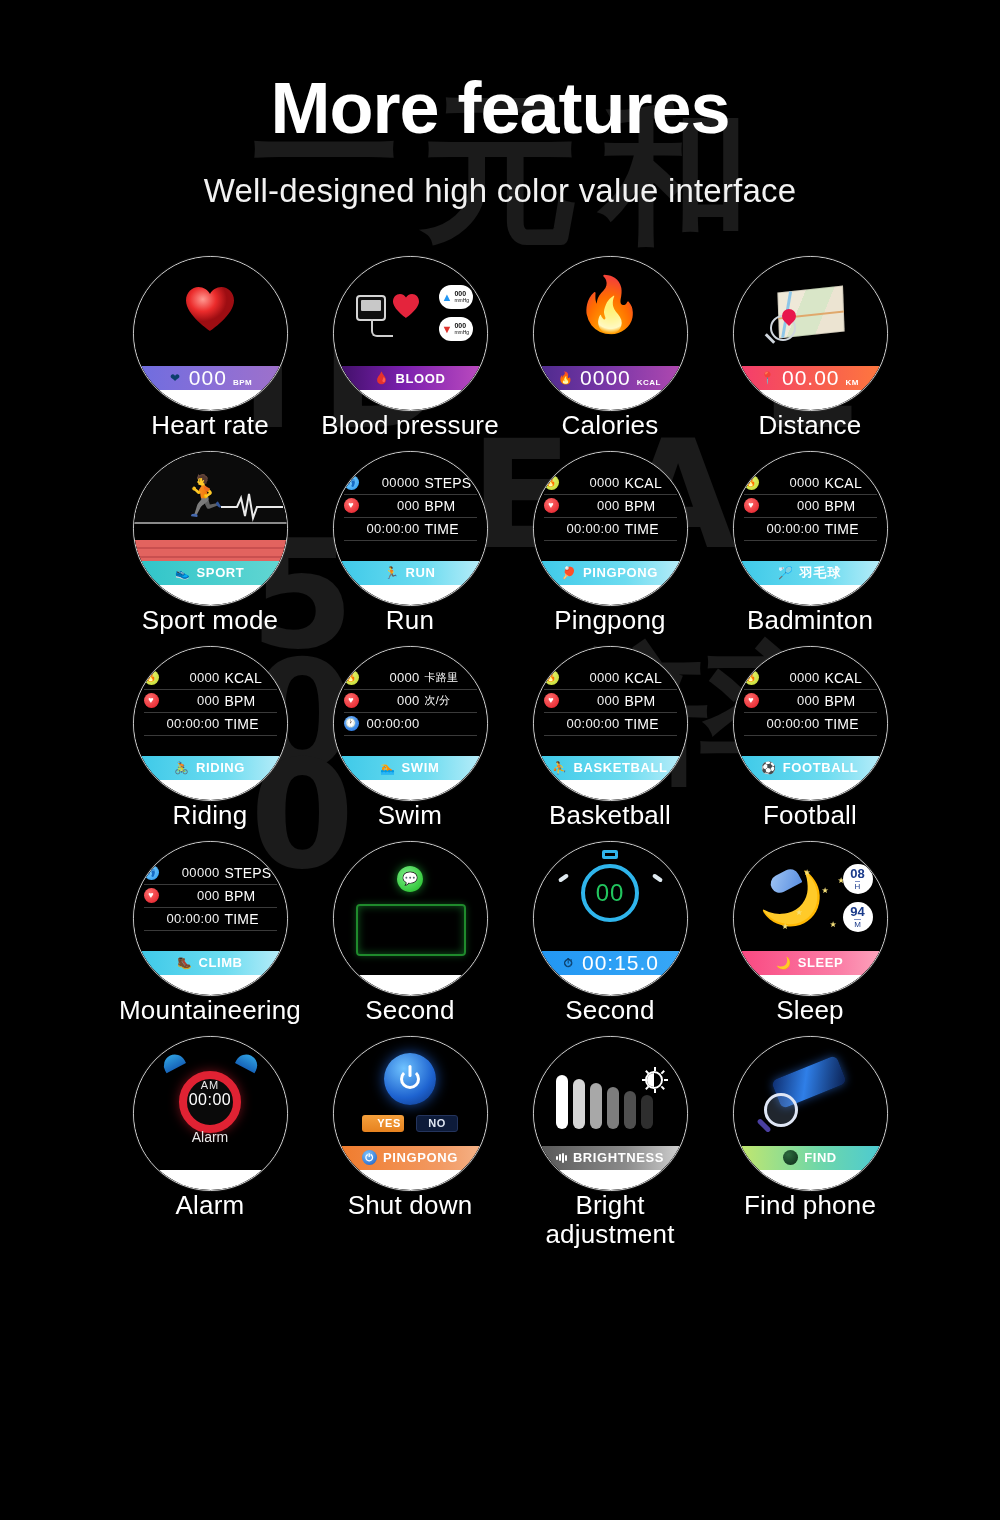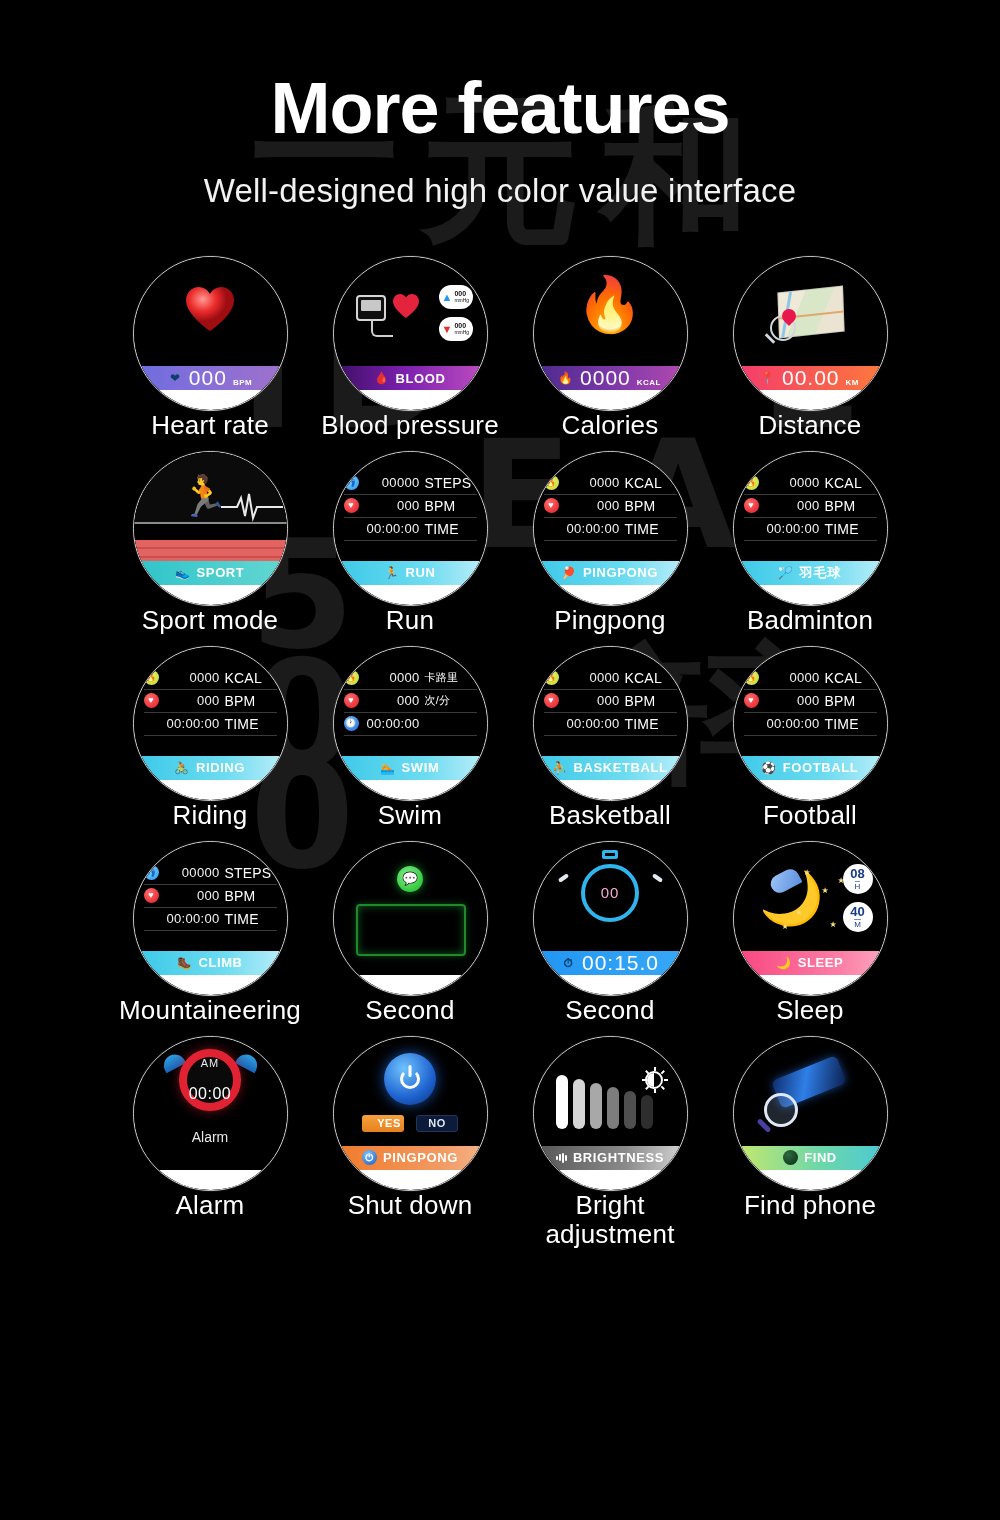--- a/index.html
+++ b/index.html
@@ -172,21 +172,21 @@
     display:flex; align-items:center; justify-content:center;
     font-size:13px; color:#fff; }
   .wc-qr { position:absolute; left:22px; top:62px; width:110px; height:52px;
     border:2px solid #1f8a2c; border-radius:4px;
     box-shadow:0 0 9px rgba(40,200,70,.45) inset, 0 0 7px rgba(40,200,70,.35); }
 
   
   .sw { position:absolute; left:50%; top:22px; transform:translateX(-50%);
     width:58px; height:58px; border-radius:50%; border:4px solid #2fb5ec;
     display:flex; align-items:center; justify-content:center; }
-  .sw-num { font-size:15px; color:#f9a8d4; letter-spacing:1px; }
+  .sw-num { font-size:24px; color:#22c55e; letter-spacing:1px; }
   .sw-top { position:absolute; left:50%; top:8px; transform:translateX(-50%);
     width:16px; height:9px; border:3px solid #2fb5ec; border-radius:2px; }
   .sw-knob { position:absolute; width:11px; height:4px; background:#dfe9ef;
     border-radius:2px; top:34px; }
   .sw-knob.l { left:24px; transform:rotate(-35deg); }
   .sw-knob.r { right:24px; transform:rotate(35deg); }
 
   
   .moon { position:absolute; left:26px; top:30px; font-size:52px; line-height:1;
     color:#f7d154; }
@@ -195,24 +195,24 @@
     border-radius:16px 16px 2px 16px; transform:rotate(-28deg); }
   .star { position:absolute; color:#f6e07a; font-size:8px; }
   .sl-badge { position:absolute; right:14px; width:30px; height:30px; border-radius:50%;
     background:#fff; display:flex; flex-direction:column; align-items:center;
     justify-content:center; line-height:1; }
   .sl-badge b { font-size:13px; color:#1a3a8a; font-weight:700; }
   .sl-badge i { font-size:8px; color:#1a3a8a; font-style:normal; border-top:1px solid #7b8cc2;
     padding-top:1px; margin-top:1px; }
 
   
-  .al-clock { position:absolute; left:50%; top:12px; transform:translateX(-50%);
+  .al-clock { position:absolute; left:50%; top:34px; transform:translateX(-50%);
     width:62px; height:62px; border-radius:50%; border:8px solid #e02233;
     background:#0a0a0a; display:flex; flex-direction:column; align-items:center;
-    justify-content:space-between; box-shadow:0 0 12px rgba(224,34,51,.5); }
+    justify-content:flex-start; box-shadow:0 0 12px rgba(224,34,51,.5); }
   .al-am { font-size:11px; color:#eaeaea; letter-spacing:1px; }
   .al-time { font-size:16px; color:#fff; letter-spacing:.5px; }
   .al-bell { position:absolute; top:18px; width:22px; height:14px;
     background:linear-gradient(180deg,#2f9fe0,#1663b8); border-radius:12px 12px 0 0; }
   .al-bell.l { left:28px; transform:rotate(-28deg); }
   .al-bell.r { right:28px; transform:rotate(28deg); }
   .al-label { position:absolute; left:0; width:100%; top:92px; text-align:center;
     font-size:14px; color:#e8e8e8; }
 
   
@@ -715,21 +715,21 @@
               <div class="star" style="left: 88px; top: 44px;">★</div>
               <div class="star" style="left: 62px; top: 66px;">★</div>
               <div class="star" style="left: 96px; top: 78px;">★</div>
               <div class="star" style="left: 48px; top: 80px;">★</div>
               <div class="star" style="left: 104px; top: 34px;">★</div>
               <div class="sl-badge" style="top: 22px;">
                 <b>08</b>
                 <i>H</i>
               </div>
               <div class="sl-badge" style="top: 60px;">
-                <b>40</b>
+                <b>94</b>
                 <i>M</i>
               </div>
             </div>
             <div class="bar bar-pink">
               <span class="bar-ico" style="display: flex; align-items: center; justify-content: center; font-size: 12px; color: rgb(12, 63, 107);">🌙</span>
               <span class="bar-label">SLEEP</span>
             </div>
             <div class="chin"></div>
           </div>
         </div>

